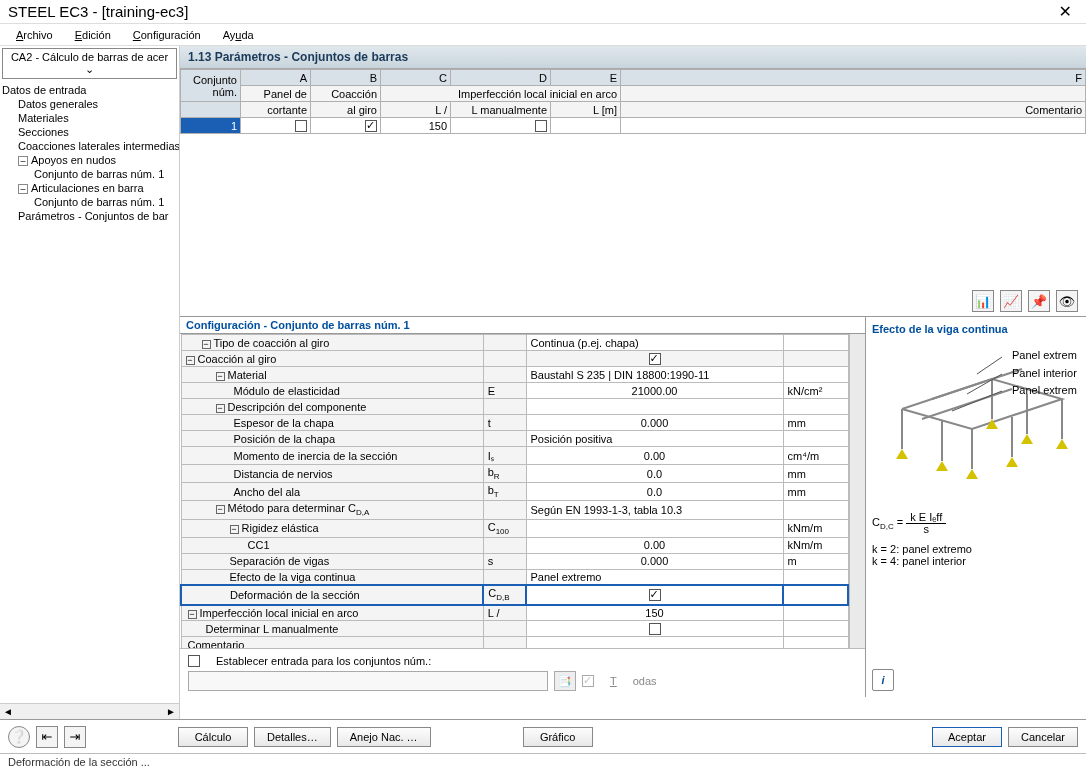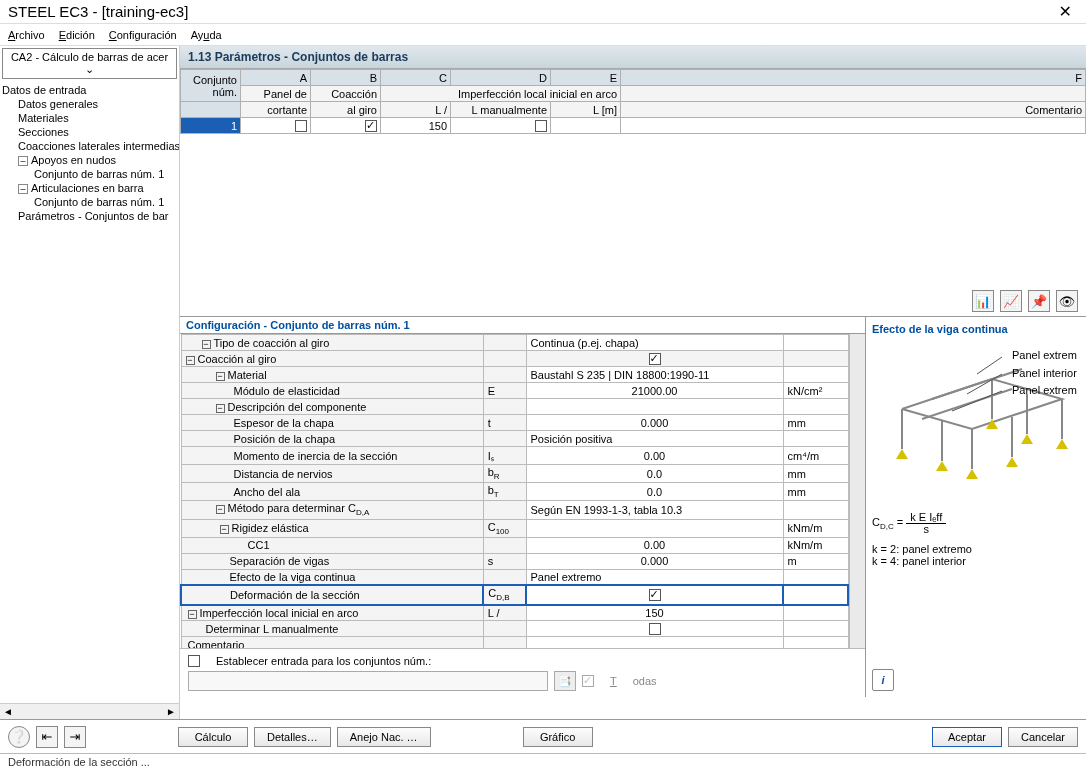--- a/index.html
+++ b/index.html
@@ -1,21 +1,21 @@
 <!DOCTYPE html>
 <html><head>
 <meta charset="utf-8">
 <style>
 * { box-sizing: border-box; margin: 0; padding: 0; font-family: "Segoe UI", Tahoma, sans-serif; font-size: 11px; }
 body { background: #fff; width: 1086px; height: 775px; overflow: hidden; position: relative; }
 .titlebar { height: 24px; display: flex; align-items: center; padding: 0 8px; border-bottom: 1px solid #ddd; }
 .titlebar .title { flex: 1; font-size: 15px; }
 .titlebar .close { font-size: 16px; cursor: pointer; padding: 0 6px; }
 .menubar { height: 22px; display: flex; align-items: center; padding: 0 8px; gap: 14px; border-bottom: 1px solid #ddd; }
-.menubar span { cursor: pointer; }
+.menubar span { cursor: pointer; margin-left: 8px; }
 .menubar span u { text-decoration: underline; }
 .main { display: flex; height: 673px; }
 .left-pane { width: 180px; border-right: 1px solid #ccc; display: flex; flex-direction: column; }
 .combo { margin: 2px; border: 1px solid #888; background: #fff; padding: 2px 4px; display: flex; justify-content: space-between; align-items: center; flex-direction: column; }
 .tree { flex: 1; padding: 2px; overflow: hidden; }
 .tree-node { padding: 1px 0; white-space: nowrap; }
 .tree-indent1 { padding-left: 16px; }
 .tree-indent2 { padding-left: 32px; }
 .tree-expander { display: inline-block; width: 10px; height: 10px; border: 1px solid #888; text-align: center; line-height: 8px; font-size: 9px; margin-right: 3px; cursor: pointer; }
 .left-scroll { height: 16px; border-top: 1px solid #ccc; position: relative; background: #f0f0f0; }
@@ -217,21 +217,21 @@
                     <td class="num">0.0</td>
                     <td class="unit">mm</td>
                   </tr>
           <tr>
                     <td class="lbl" colspan="2" style="padding-left:34px"><span class="exp-box">−</span><span>Método para determinar C</span><span class="sub">D,A</span></td>
                     <td class="lbl"></td>
                     <td>Según EN 1993-1-3, tabla 10.3</td>
                     <td class="unit"></td>
                   </tr>
           <tr>
-                    <td class="lbl" colspan="2" style="padding-left:38px"><span class="exp-box">−</span><span>Rigidez elástica</span></td>
+                    <td class="lbl" colspan="2" style="padding-left:48px"><span class="exp-box">−</span><span>Rigidez elástica</span></td>
                     <td class="lbl">C<span class="sub">100</span></td>
                     <td class="num"></td>
                     <td class="unit">kNm/m</td>
                   </tr>
           <tr>
                     <td class="lbl" colspan="2" style="padding-left:66px">CC1</td>
                     <td class="lbl"></td>
                     <td class="num">0.00</td>
                     <td class="unit">kNm/m</td>
                   </tr>

